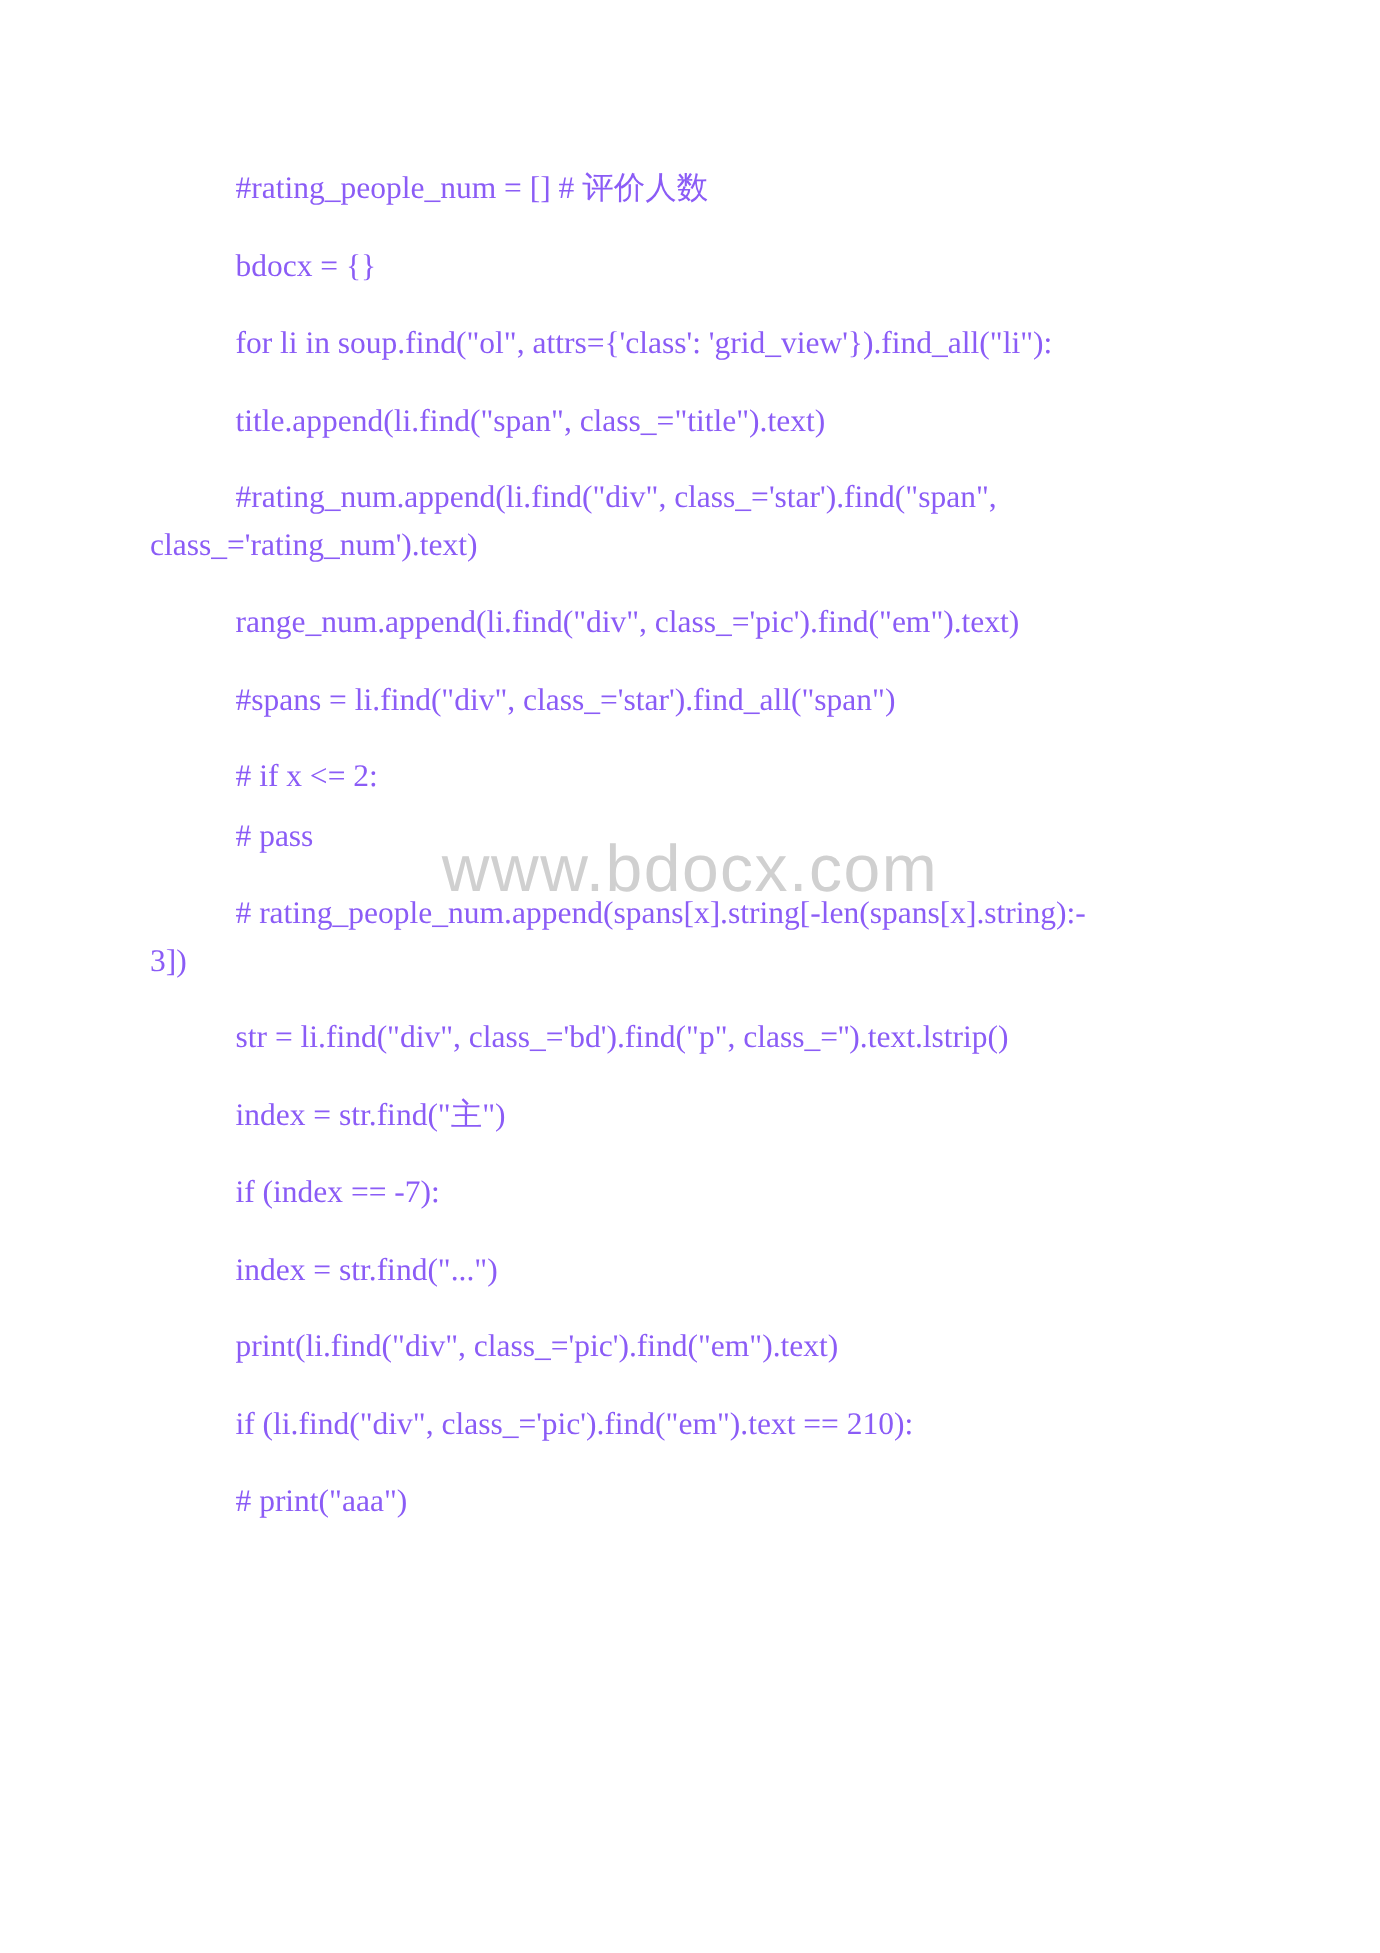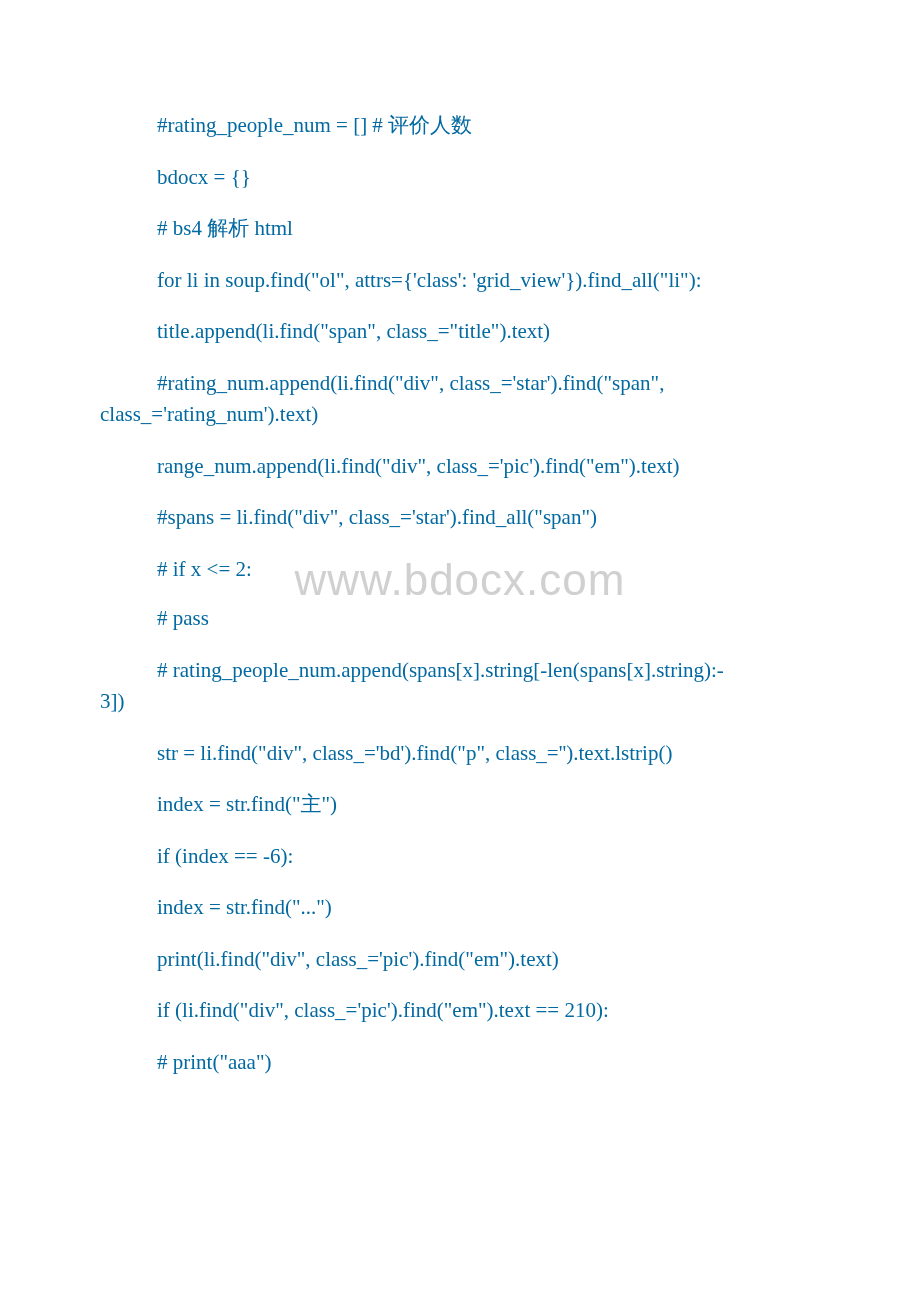--- a/index.html
+++ b/index.html
@@ -13,21 +13,21 @@
     .page {
       padding: 110px 100px 60px 100px;
       box-sizing: border-box;
       width: 920px;
       min-height: 1302px;
     }
     .code-line {
       font-size: 21px;
       line-height: 1.5;
       margin-bottom: 20px;
-      color: #0369a1;
+      color: #8b5cf6;
       white-space: pre-wrap;
     }
     .indent1 {
       padding-left: 57px;
     }
     .watermark {
       position: absolute;
       top: 555px;
       left: 0;
       width: 920px;
@@ -45,30 +45,29 @@
     }
   </style>
 </head>
 <body>
 
 <div class="page">
   <div class="watermark">www.bdocx.com</div>
   <div class="content" id="content-container">
       <div class="code-line indent1">#rating_people_num = [] # 评价人数</div>
       <div class="code-line indent1">bdocx = {}</div>
-      <div class="code-line indent1"># bs4 解析 html</div>
       <div class="code-line indent1">for li in soup.find("ol", attrs={'class': 'grid_view'}).find_all("li"):</div>
       <div class="code-line indent1">title.append(li.find("span", class_="title").text)</div>
       <div class="code-line"><span style="padding-left:57px;display:inline-block;">#rating_num.append(li.find("div", class_='star').find("span",</span><br><span>class_='rating_num').text)</span></div>
       <div class="code-line indent1">range_num.append(li.find("div", class_='pic').find("em").text)</div>
       <div class="code-line indent1">#spans = li.find("div", class_='star').find_all("span")</div>
-      <div class="code-line indent1" style="margin-bottom: 18px;"># if x &lt;= 2:</div>
+      <div class="code-line indent1" style="margin-bottom: 8px;"># if x &lt;= 2:</div>
       <div class="code-line indent1"># pass</div>
       <div class="code-line"><span style="padding-left:57px;display:inline-block;"># rating_people_num.append(spans[x].string[-len(spans[x].string):-</span><br><span>3])</span></div>
       <div class="code-line indent1">str = li.find("div", class_='bd').find("p", class_='').text.lstrip()</div>
       <div class="code-line indent1">index = str.find("主")</div>
-      <div class="code-line indent1">if (index == -6):</div>
+      <div class="code-line indent1">if (index == -7):</div>
       <div class="code-line indent1">index = str.find("...")</div>
       <div class="code-line indent1">print(li.find("div", class_='pic').find("em").text)</div>
       <div class="code-line indent1">if (li.find("div", class_='pic').find("em").text == 210):</div>
       <div class="code-line indent1"># print("aaa")</div>
     </div>
 </div>
 
 </body></html>

